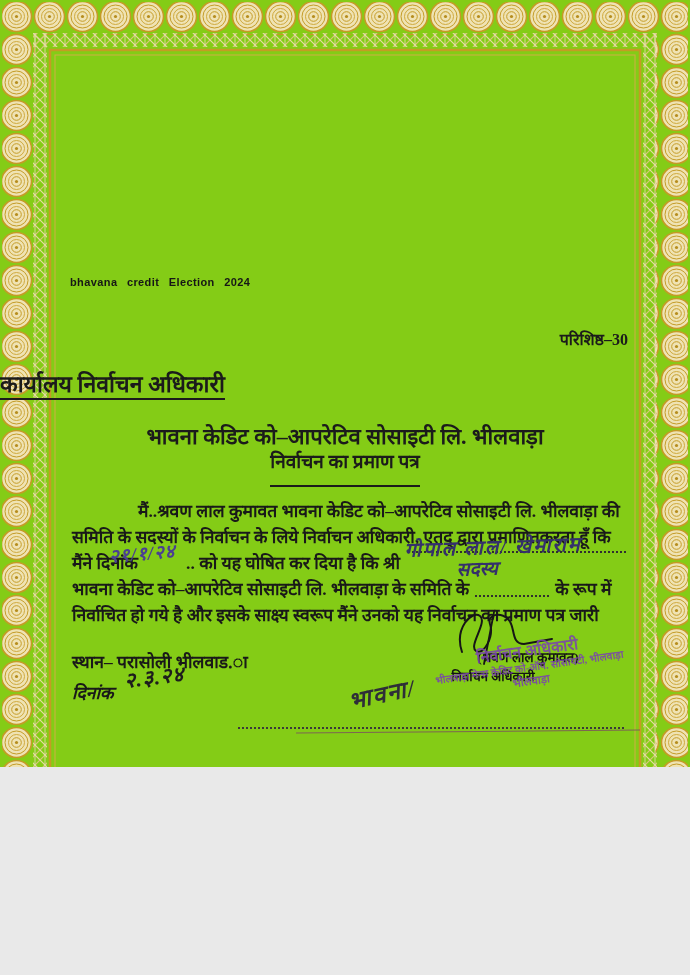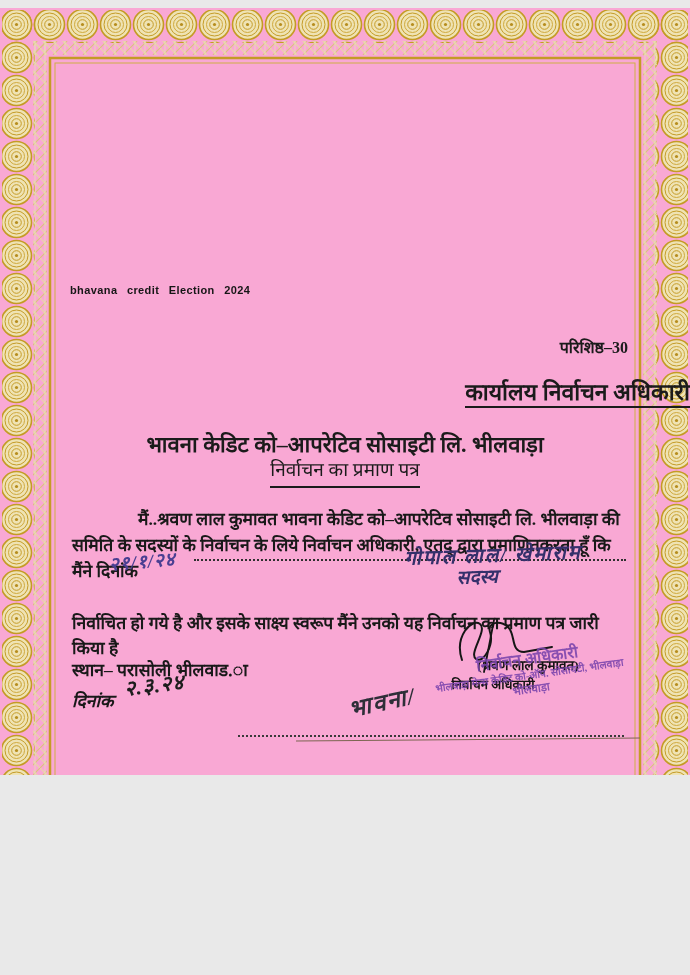--- a/index.html
+++ b/index.html
@@ -1,32 +1,32 @@
 <!DOCTYPE html>
 <html><head>
 <meta charset="utf-8">
 <style>
   html,body{margin:0;padding:0;background:#e9e9e9;}
   .page{
-    position:relative; width:690px; height:767px; background:#f9a8d4;
+    position:relative; width:690px; height:767px; background:#84cc16;
     font-family:"Liberation Serif","DejaVu Serif",serif; color:#1b1b1b;
-    overflow:hidden; margin:8px auto;
+    overflow:hidden; margin:0 auto;
   }
   .abs{position:absolute;}
   .border-svg{position:absolute; inset:0; z-index:0;}
   .content{position:absolute; inset:0; z-index:1;}
 
   .watermark{left:70px; top:276px; font-family:"Liberation Sans","DejaVu Sans",sans-serif;
     font-size:11px; font-weight:bold; letter-spacing:.4px; word-spacing:6px; color:#161616;}
   .appendix{top:328px; right:62px; font-size:16px; font-weight:600;}
-  .title-row{top:367px; left:0; width:100%; text-align:right;}
+  .title-row{top:367px; left:0; width:100%; text-align:left;}
   .title-row span{font-size:23px; font-weight:bold; border-bottom:2px solid #1b1b1b; padding-bottom:1px;}
   .org-row{top:420px; left:0; width:100%; text-align:center; font-size:22px; font-weight:bold;}
   .sub-row{top:448px; left:0; width:100%; text-align:center;}
-  .sub-row span{font-size:19px; font-weight:normal; border-bottom:2px solid #1b1b1b; padding-bottom:6px;}
+  .sub-row span{font-size:19px; font-weight:bold; border-bottom:2px solid #1b1b1b; padding-bottom:13px;}
 
   .line{left:72px; width:556px; font-size:17.5px; font-weight:600; white-space:nowrap; color:#191919;}
   .l1{top:498px; padding-left:66px; width:490px;}
   .l2{top:524px;}
   .l3{top:550px; display:flex; align-items:flex-start;}
   .l4{top:576px; display:flex; align-items:flex-end;}
   .l5{top:602px;}
   .l6{top:627px;}
   .place{top:649px;}
   .dateline{top:680px;font-style:italic;}
@@ -103,26 +103,31 @@
     <div class="abs sub-row">
       <span>निर्वाचन का प्रमाण पत्र</span>
     </div>
 
     <div class="abs line l2">समिति के सदस्यों के निर्वाचन के लिये निर्वाचन अधिकारी, एतद् द्वारा प्रमाणितकरता हूँ कि</div>
     <div class="abs line l1">मैं..श्रवण लाल कुमावत भावना केडिट को–आपरेटिव सोसाइटी लि. भीलवाड़ा की</div>
 
     <div class="abs line l3">
       <span>मैंने दिनांक</span>
       <span class="gap-date"></span>
+      <span>.. को यह घोषित कर दिया है कि श्री</span>
       <span class="dotfill"></span>
     </div>
 
+    <div class="abs line l4">
+      <span>भावना केडिट को–आपरेटिव सोसाइटी लि. भीलवाड़ा के समिति के</span>
+      <span class="dotspan"></span>
+      <span>के रूप में</span>
+    </div>
 
     <div class="abs line l5">निर्वाचित हो गये है और इसके साक्ष्य स्वरूप मैंने उनको यह निर्वाचन का प्रमाण पत्र जारी</div>
-    <div class="abs line l6">किया है</div>
     <div class="abs line place">स्थान– परासोली भीलवाड.ा</div>
     <div class="abs line dateline">दिनांक</div>
 
     <div class="abs hw hw-date1">२१/१/२४</div>
     <div class="abs hw hw-name">गोपाल लाल/ खेमाराम</div>
     <div class="abs hw hw-post">सदस्य</div>
     <div class="abs hw hw-date2">२.३.२४</div>
     <div class="abs hw hw-note">भावना/</div>
 
     <svg class="abs sig-mark" viewBox="0 0 110 62" xmlns="http://www.w3.org/2000/svg">

